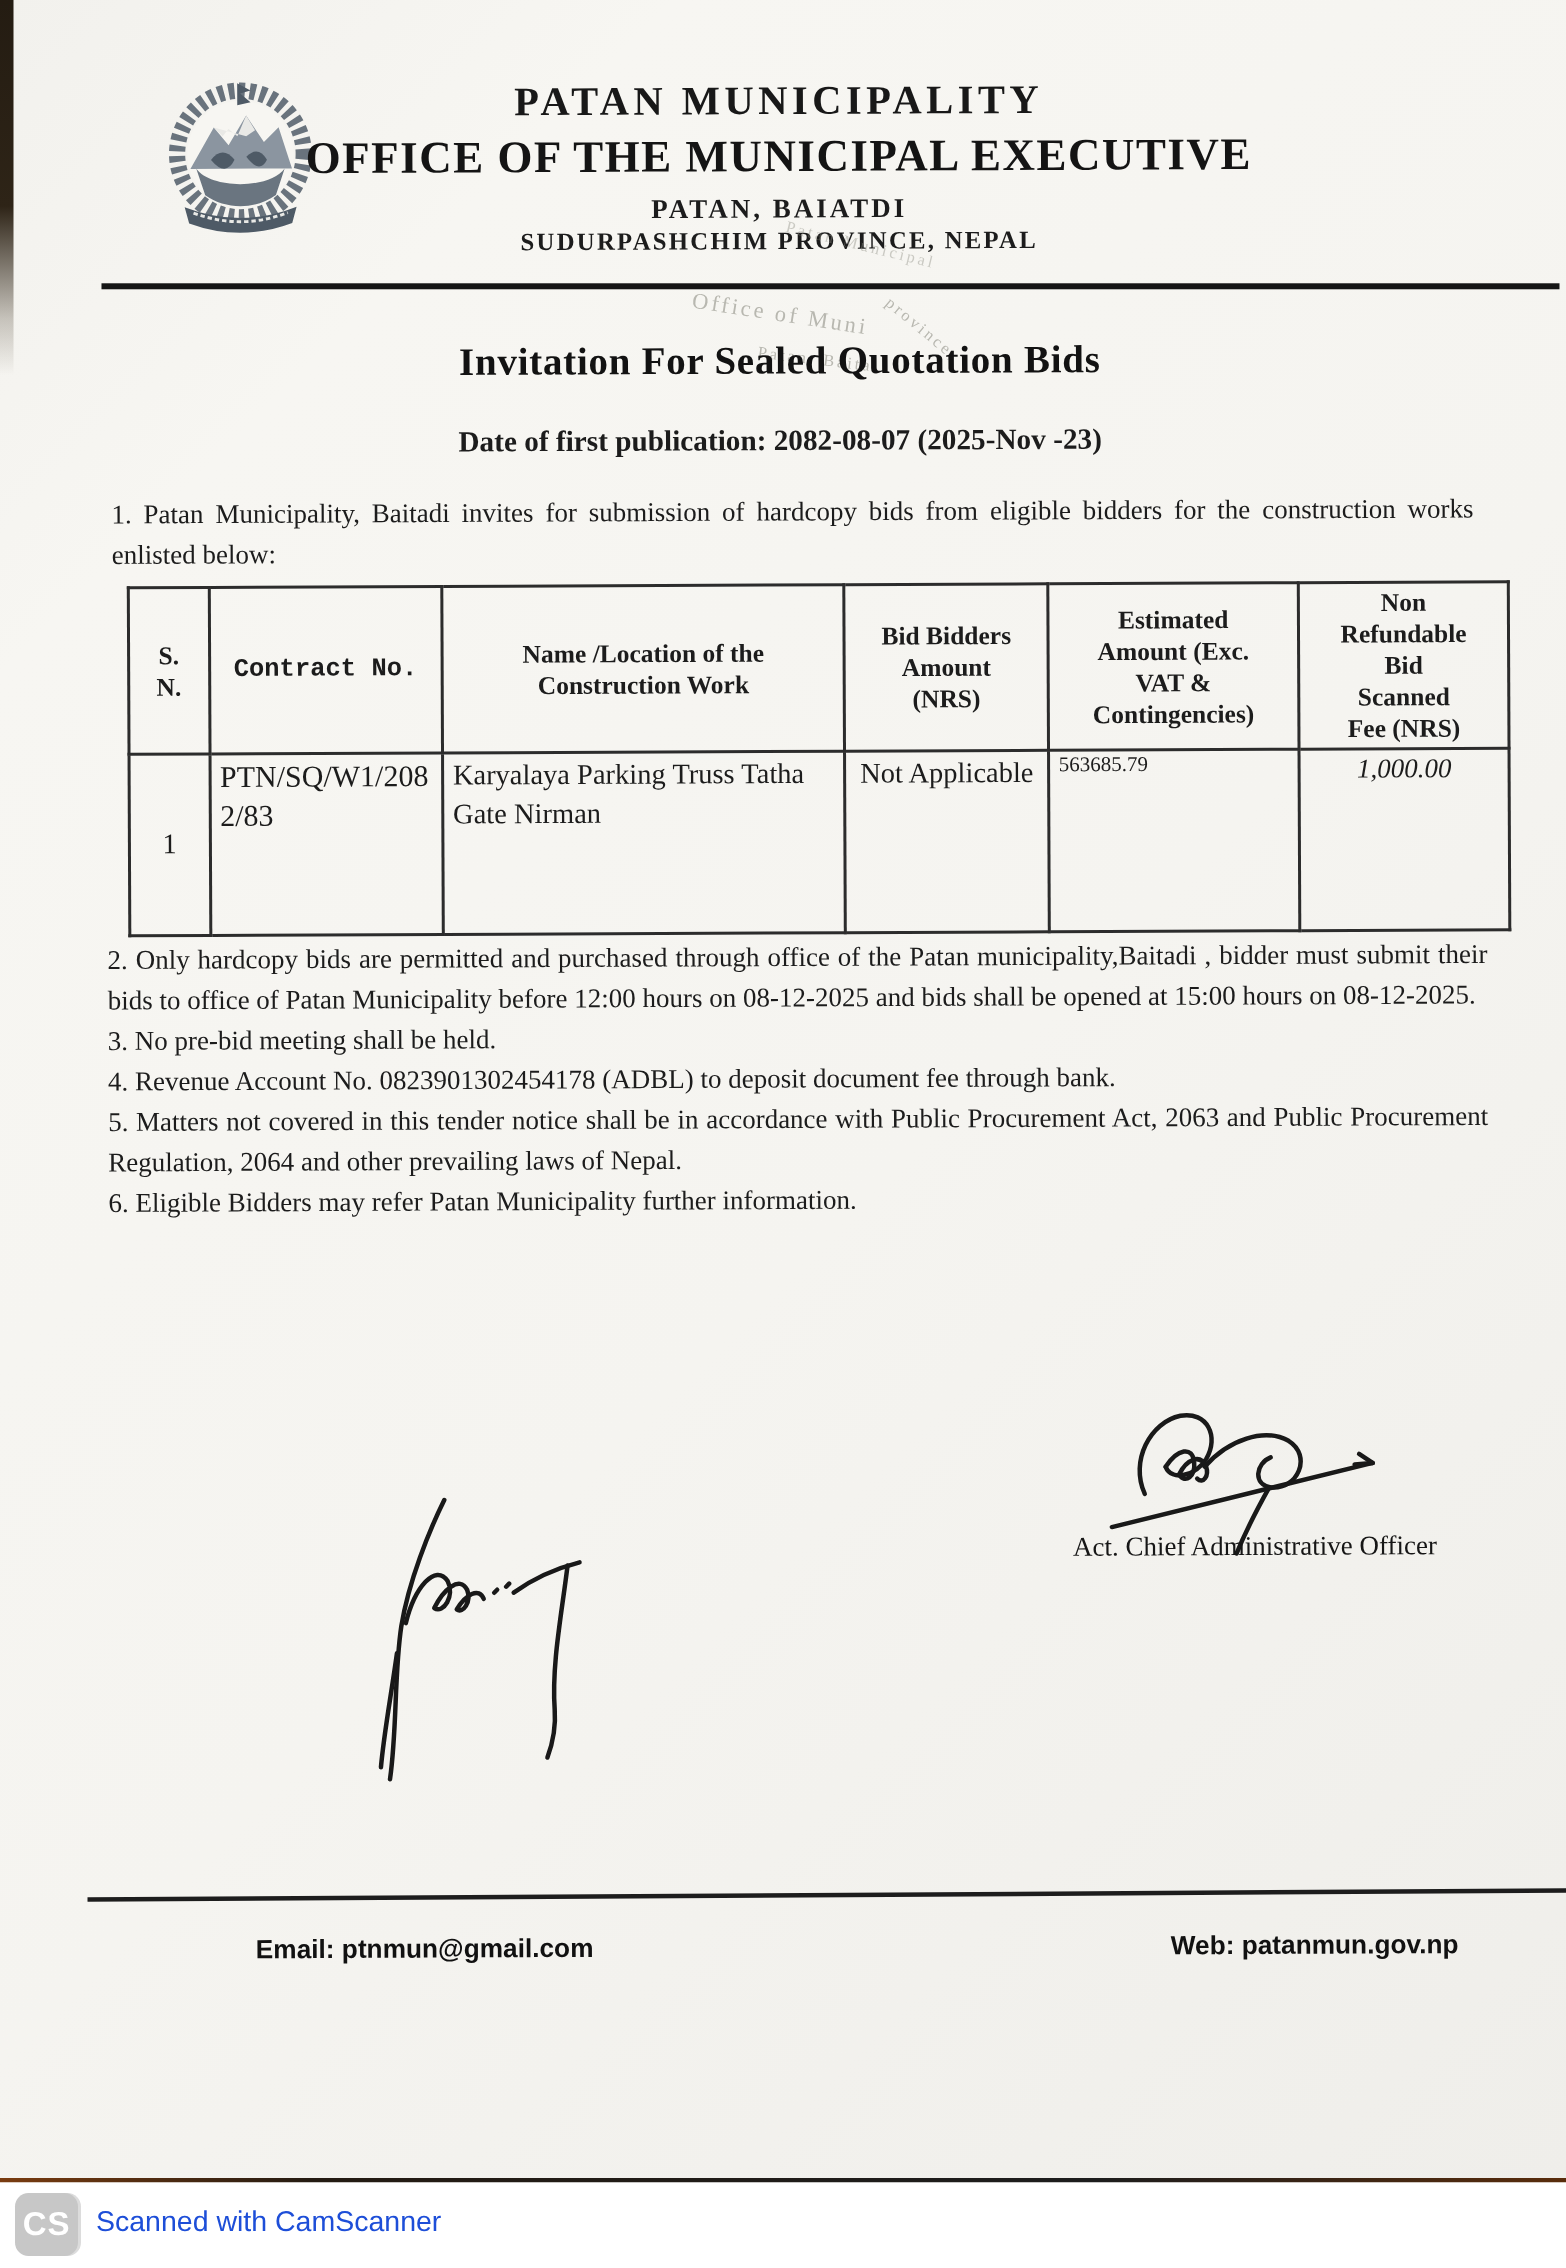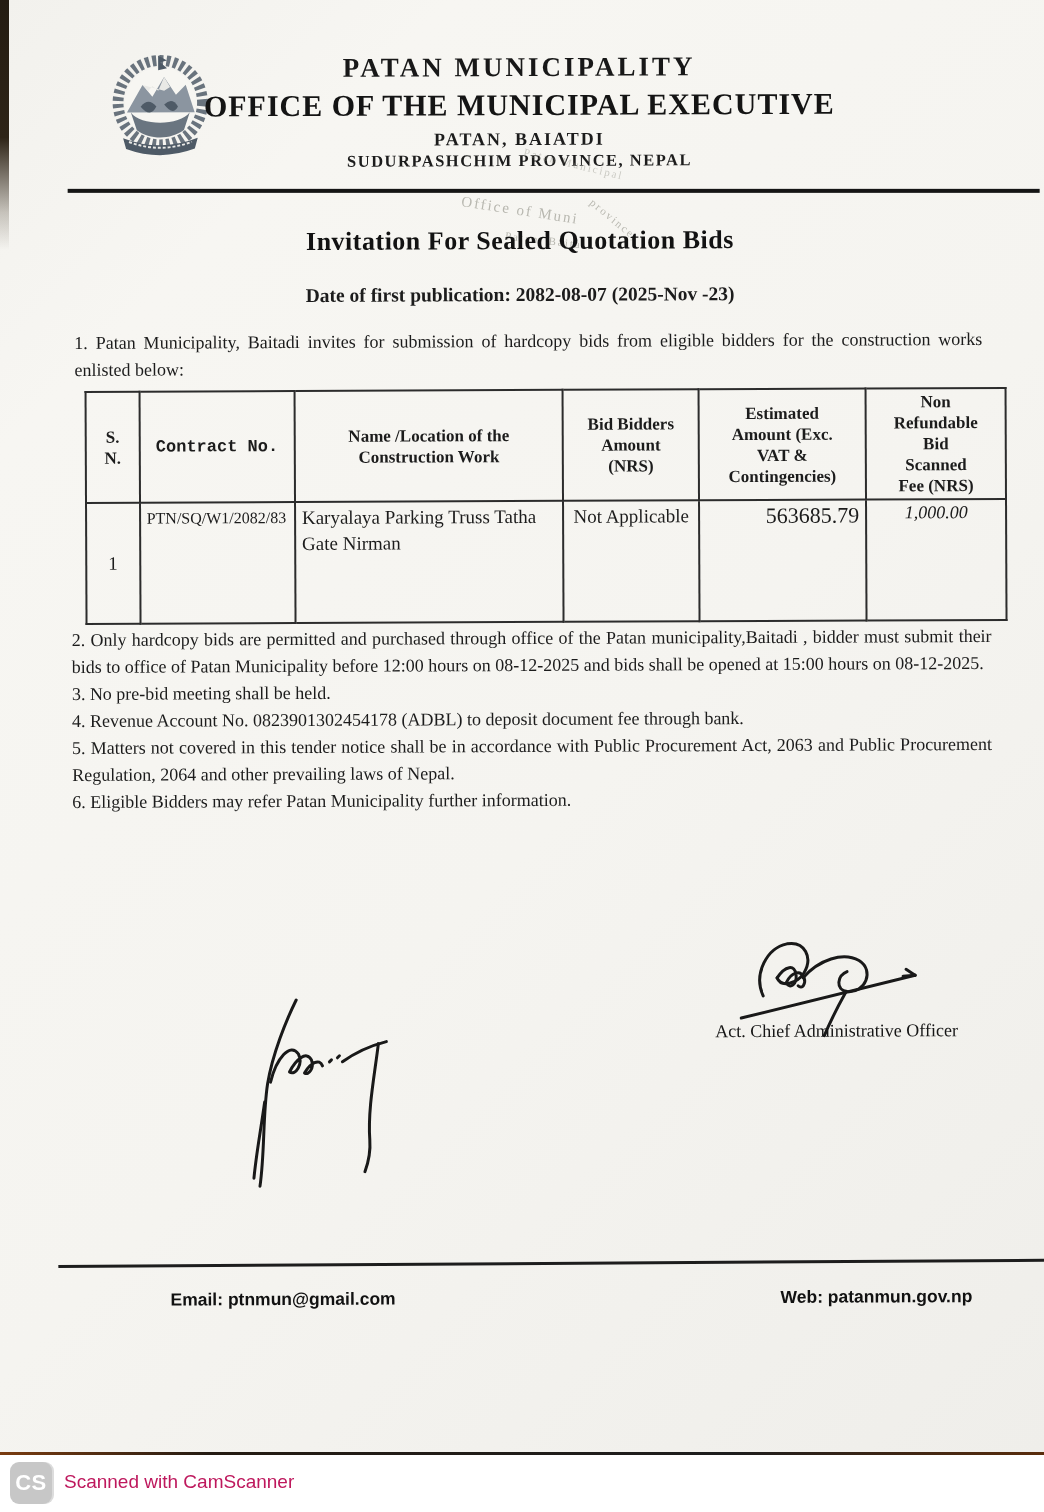--- a/index.html
+++ b/index.html
@@ -58,44 +58,44 @@
   table.bids th{font-weight:bold;text-align:center;vertical-align:middle;line-height:21px;white-space:pre-line;}
   table.bids thead tr{height:105px;}
   table.bids tbody tr{height:121px;}
   td.c-sn{text-align:center;vertical-align:middle;font-size:19px;width:43px;}
   th.h-sn{width:43px;}
   th.h-contract{width:150px;font-family:Liberation Mono, monospace;}
   th.h-name{width:278px;}
   th.h-sec{width:127px;}
   th.h-est{width:160px;}
   th.h-fee{width:132px;}
-  td.c-contract{vertical-align:top;font-size:16px;word-break:break-all;padding-top:14px;line-height:26px;border-radius:15px;}
+  td.c-contract{vertical-align:top;font-size:20px;word-break:break-all;padding-top:14px;line-height:26px;border-radius:15px;}
   td.c-name{vertical-align:top;padding-top:48px;font-size:19px;line-height:26px;}
   td.c-sec{text-align:center;vertical-align:top;padding-top:22px;font-size:19px;line-height:26px;}
-  td.c-est{text-align:right;vertical-align:top;padding-top:16px;font-size:22px;}
+  td.c-est{text-align:left;vertical-align:top;padding-top:16px;font-size:14px;}
   td.c-fee{text-align:center;vertical-align:top;padding-top:16px;font-size:18px;font-style:italic;}
   
   .sig-left{position:absolute;left:233px;top:983px;width:170px;height:218px;}
   .sig-right{position:absolute;left:732px;top:933px;width:210px;height:108px;}
   .sig-label{position:absolute;left:714px;top:1022px;width:290px;font-size:18px;color:#161616;}
   
   .rule-bottom{position:absolute;top:1262px;left:56px;width:988px;height:3px;background:#1d1d1d;transform:rotate(-0.1deg);}
   .footer-row{position:absolute;top:1288px;left:0;width:100%;height:30px;
     font-family:"Liberation Sans","DejaVu Sans",sans-serif;font-weight:bold;font-size:17.5px;color:#111;}
   .footer-email{position:absolute;left:168px;top:0;}
   .footer-web{position:absolute;left:778px;top:0;}
   
   .paper-edge{position:absolute;top:1452px;left:0;width:1044px;height:3px;
     background:linear-gradient(to right,#7a3c10,#241b12 20%,#1d1d1d 70%,#5a2d0c);}
   .scan-bar{position:absolute;top:1455px;left:0;width:1044px;height:57px;background:#ffffff;
     font-family:"Liberation Sans","DejaVu Sans",sans-serif;}
   .cs-badge{position:absolute;left:10px;top:7px;width:42px;height:42px;border-radius:9px;
     background:#c7c7c7;box-shadow:2px 0 0 0 #dcdcdc;display:flex;align-items:center;justify-content:center;
     color:#ffffff;font-weight:bold;font-size:22px;letter-spacing:0.5px;}
-  .scan-text{position:absolute;left:64px;top:16px;font-size:19px;color:#be185d;}
+  .scan-text{position:absolute;left:64px;top:16px;font-size:19px;color:#1d4ed8;}
   svg .ink{fill:none;stroke:#191919;stroke-width:3;stroke-linecap:round;stroke-linejoin:round;}
 </style>
 </head>
 <body>
 
 <div class="paper"></div>
 <div class="left-edge"></div>
 
 <div class="doc">
 

